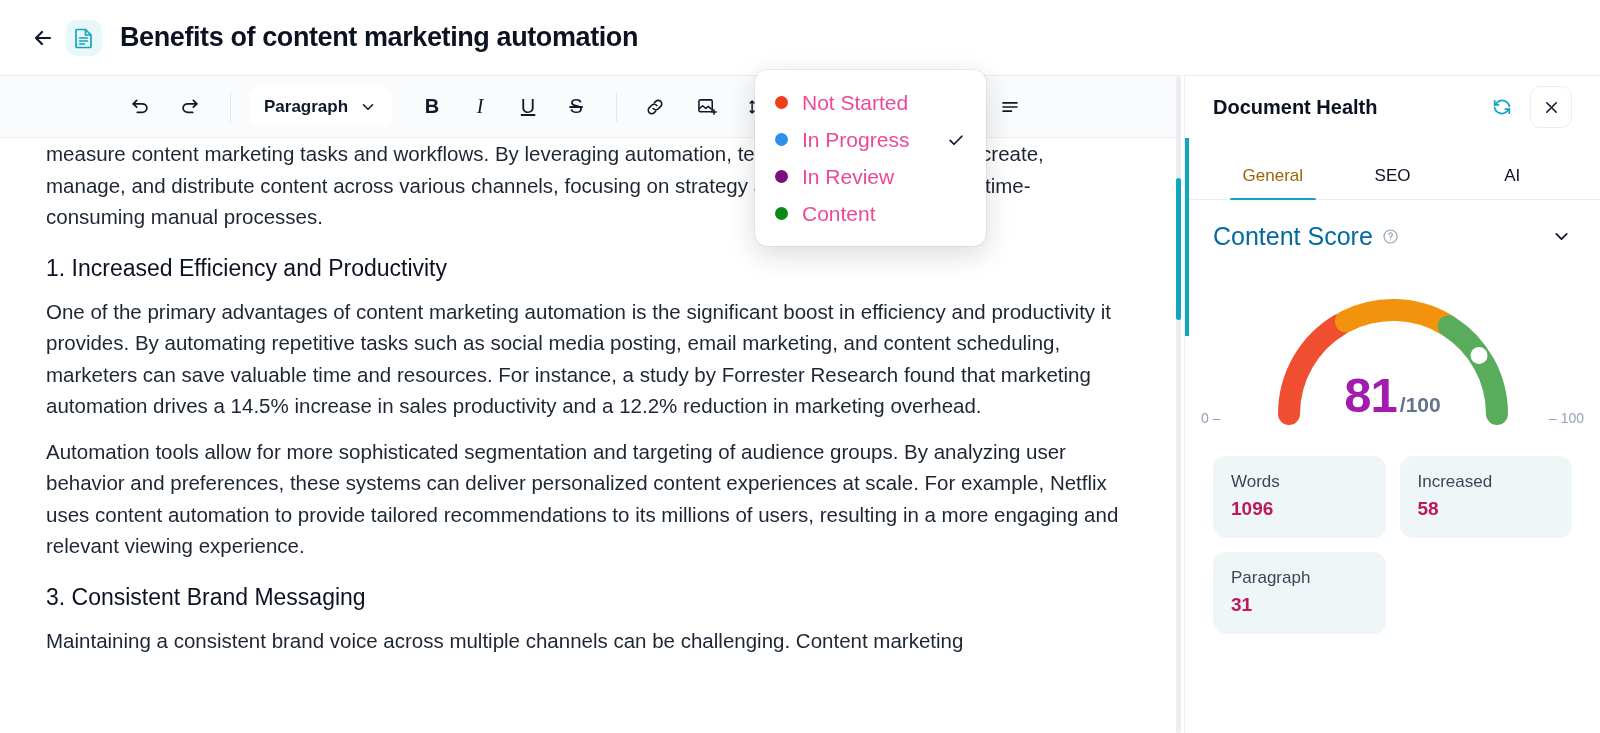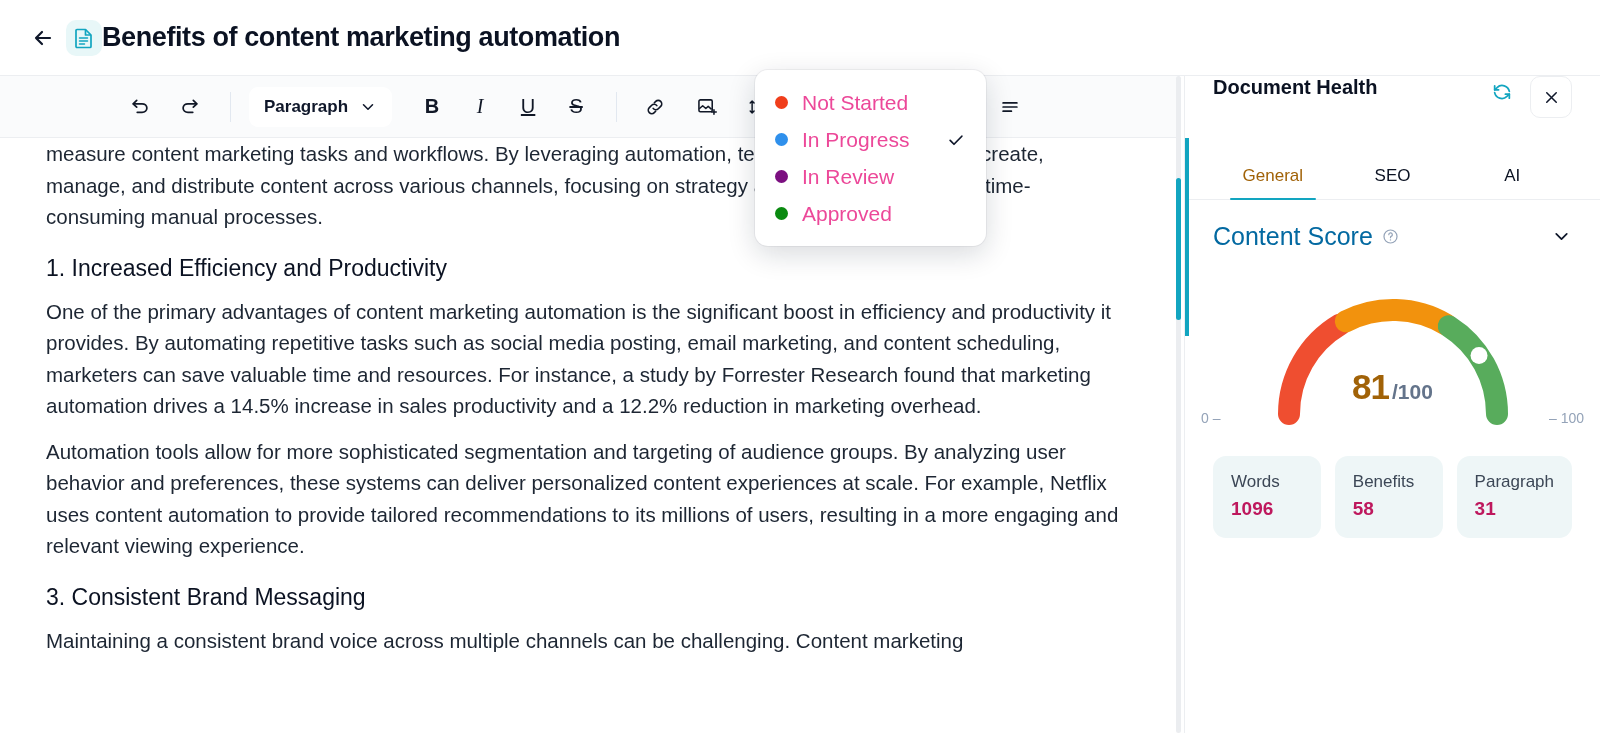--- a/index.html
+++ b/index.html
@@ -22,21 +22,21 @@
   .back-btn{
     margin-left:26px; width:34px; height:34px;
     display:flex; align-items:center; justify-content:center;
     cursor:pointer; color:#0f172a;
   }
   .doc-icon-wrap{
     margin-left:6px; width:36px; height:36px; border-radius:10px;
     background:#e8f7f8; display:flex; align-items:center; justify-content:center;
   }
   .doc-title{
-    font-size:27px; font-weight:bold;
+    margin-left:18px; font-size:27px; font-weight:bold;
     letter-spacing:-0.4px; color:#0b1222; white-space:nowrap;
   }
 
   .status-pill{
     position:absolute; left:755px; top:15px;
     width:230px; height:46px; border-radius:23px;
     background:#f1f5f9; display:flex; align-items:center;
     padding:0 18px; cursor:pointer;
   }
   .status-dot{ width:12px; height:12px; border-radius:50%; flex:none; }
@@ -120,21 +120,21 @@
     position:absolute; left:1176px; top:178px; width:5px; height:142px;
     background:#12a5c0; border-radius:3px; cursor:pointer; z-index:5;
   }
 
   
   .panel{
     position:absolute; left:1184px; top:76px; width:416px; height:657px;
     background:#fff; border-left:1px solid #eceef1;
   }
   .panel-head{
-    height:62px; display:flex; padding:0 28px;
+    height:62px; display:flex; align-items:center; padding:0 28px;
   }
   .panel-title{ font-size:20px; font-weight:bold; color:#0b1222; }
   .refresh-btn{
     margin-left:auto; width:32px; height:32px; display:flex;
     align-items:center; justify-content:center; color:#12a5c0; cursor:pointer;
   }
   .close-btn{
     margin-left:12px; width:42px; height:42px; border:1.5px solid #eceef1;
     border-radius:10px; display:flex; align-items:center; justify-content:center;
     color:#0f172a; cursor:pointer; background:#fff;
@@ -163,27 +163,27 @@
   .help-icon{ margin-left:9px; display:flex; align-items:center; color:#94a3b8; cursor:pointer; }
   .chev{ margin-left:auto; color:#0f172a; cursor:pointer; display:flex; }
 
   .gauge-wrap{
     position:relative; width:100%; height:165px; margin-top:12px;
   }
   .gauge-svg{ position:absolute; left:50%; transform:translateX(-50%); top:0; }
   .gauge-value{
     position:absolute; left:0; right:0; top:96px; text-align:center;
   }
-  .gauge-num{ font-size:35px; font-weight:bold; color:#a16207; letter-spacing:-1px; }
+  .gauge-num{ font-size:49px; font-weight:bold; color:#a21caf; letter-spacing:-1px; }
   .gauge-max{ font-size:21px; font-weight:bold; color:#64748b; margin-left:3px; }
   .tick-left{ position:absolute; left:16px; top:139px; font-size:14px; color:#94a3b8; }
   .tick-right{ position:absolute; right:16px; top:139px; font-size:14px; color:#94a3b8; }
 
   .stats{
-    display:grid; grid-template-columns:1fr 1fr 1fr; gap:14px;
+    display:grid; grid-template-columns:1fr 1fr; gap:14px;
     padding:20px 28px 0 28px;
   }
   .stat{
     background:#eef6f7; border-radius:13px; padding:16px 18px 18px 18px;
   }
   .stat-label{ font-size:17px; color:#3c4756; }
   .stat-value{ font-size:19px; font-weight:bold; color:#be185d; margin-top:6px; }
 
   
   .dropdown{
@@ -388,21 +388,21 @@
     <div class="tick-left"><span>0</span> –</div>
     <div class="tick-right">– <span>100</span></div>
   </div>
 
   <div class="stats">
     <div class="stat">
       <div class="stat-label">Words</div>
       <div class="stat-value">1096</div>
     </div>
     <div class="stat">
-      <div class="stat-label">Benefits</div>
+      <div class="stat-label">Increased</div>
       <div class="stat-value">58</div>
     </div>
     <div class="stat">
       <div class="stat-label">Paragraph</div>
       <div class="stat-value">31</div>
     </div>
   </div>
 </div>
 
 <div class="dropdown" id="ddMenu">
@@ -428,20 +428,20 @@
       <span class="dd-dot" style="background: rgb(123, 15, 128);"></span>
       <span class="dd-label">In Review</span>
       <span class="dd-check hidden">
         <svg width="20" height="20" viewBox="0 0 24 24" fill="none">
           <path d="M5 12.5l4.6 4.6L19 7.5" stroke="#0f172a" stroke-width="2.1" stroke-linecap="round" stroke-linejoin="round"></path>
         </svg>
       </span>
     </div>
     <div class="dd-item">
       <span class="dd-dot" style="background: rgb(10, 138, 16);"></span>
-      <span class="dd-label">Approved</span>
+      <span class="dd-label">Content</span>
       <span class="dd-check hidden">
         <svg width="20" height="20" viewBox="0 0 24 24" fill="none">
           <path d="M5 12.5l4.6 4.6L19 7.5" stroke="#0f172a" stroke-width="2.1" stroke-linecap="round" stroke-linejoin="round"></path>
         </svg>
       </span>
     </div>
   </div>
 
 </body></html>

